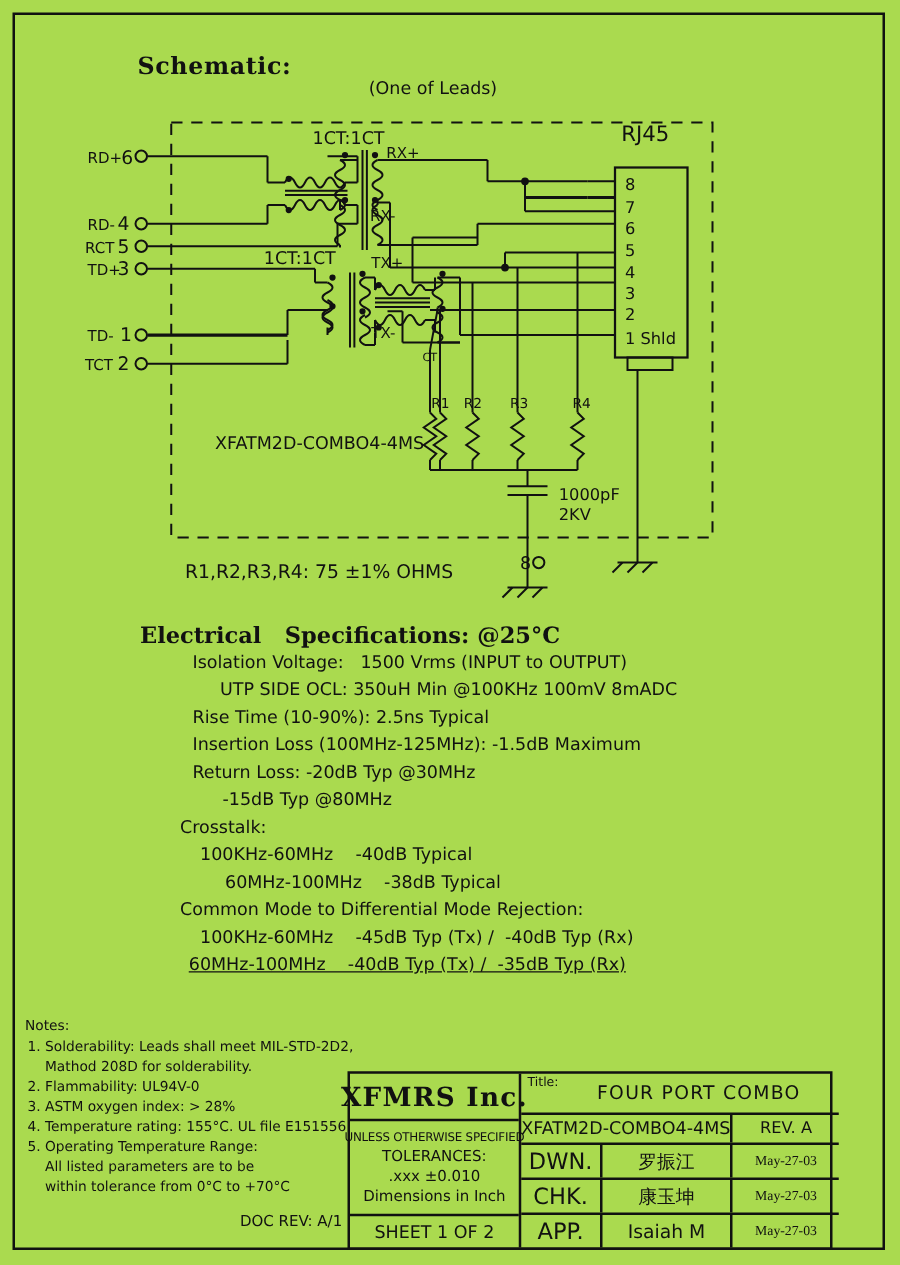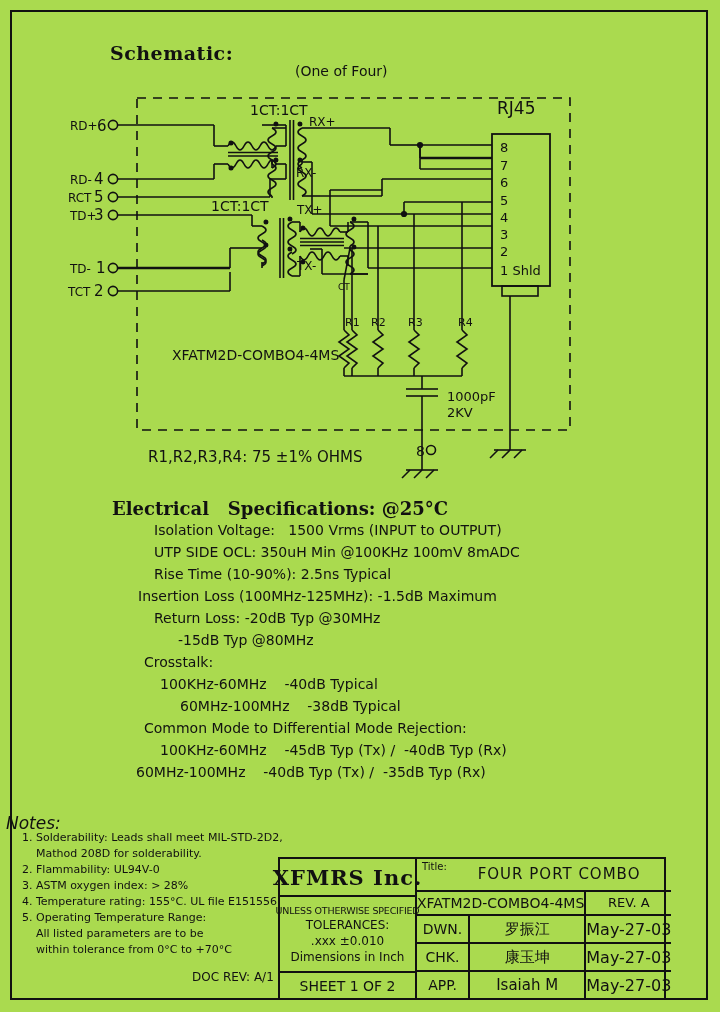--- a/index.html
+++ b/index.html
@@ -40,21 +40,21 @@
   #cap-val1{left:447px;top:390px;font-size:13px;}
   #cap-val2{left:447px;top:406px;font-size:13px;}
   #ct-label{left:338px;top:283px;font-size:9px;}
   #pin8-label{left:416px;top:444px;font-size:14px;}
 
   
   #elec-head{left:112px;top:500px;font-size:18px;}
   .spec{font-size:14px;}
 
   
-  #notes-head{left:6px;top:815px;font-size:17px;font-style:italic;}
+  #notes-head{left:20px;top:815px;font-size:11px;}
   .note{font-size:11px;}
   #doc-rev{left:192px;top:971px;font-size:12px;}
 
   
   #titleblock{
     left:278px;top:857px;width:388px;height:143px;
     border:2px solid #111;box-sizing:border-box;
     display:flex;
   }
   #tb-left{width:137px;border-right:2px solid #111;box-sizing:border-box;
@@ -78,32 +78,32 @@
   #tb-titlerow{height:38px;border-bottom:2px solid #111;display:flex;align-items:center;}
   #tb-title-key{font-size:10px;padding-left:5px;align-self:flex-start;margin-top:3px;}
   #tb-title-val{flex:1;text-align:center;font-size:15px;letter-spacing:1px;}
 
   #tb-pnrow{height:28px;border-bottom:2px solid #111;display:flex;}
   #tb-pn{flex:1;border-right:2px solid #111;font-size:14px;}
   #tb-rev{width:85px;font-size:13px;}
 
   .tb-sigrow{height:26px;display:flex;border-bottom:2px solid #111;}
   .tb-sigrow:last-child{border-bottom:none;}
-  .tb-role{width:53px;border-right:2px solid #111;font-size:14px;}
+  .tb-role{width:65px;border-right:2px solid #111;font-size:18px;}
   .tb-name{flex:1;border-right:2px solid #111;font-size:15px;
            font-family:"DejaVu Sans",sans-serif;}
-  .tb-date{width:85px;font-size:16px;}
+  .tb-date{width:85px;font-size:11px;font-family:Liberation Serif, serif;}
 </style>
 </head>
 <body>
 
 <div id="sheet"></div>
 
 <div class="abs txt serif" id="schematic-title">Schematic:</div>
-<div class="abs txt" id="one-of-four">(One of Four)</div>
+<div class="abs txt" id="one-of-four">(One of Leads)</div>
 <div class="abs txt" id="rj45-label">RJ45</div>
 
 <svg class="abs" id="schem-svg" viewBox="0 0 720 500">
   <g stroke="#111" fill="none" stroke-width="1.6">
 
     <path d="M137 98 L570 98 L570 430 L137 430 L137 98" stroke-dasharray="9,7" stroke-width="1.6"></path>
 
     <line x1="118" y1="125" x2="214" y2="125"></line>
     <line x1="214" y1="125" x2="214" y2="146"></line>
     <line x1="214" y1="146" x2="228" y2="146"></line>
@@ -331,31 +331,31 @@
 <div class="abs txt" id="ct-label">CT</div>
 <div class="abs txt" id="part-label">XFATM2D-COMBO4-4MS</div>
 <div class="abs txt" id="cap-val1">1000pF</div>
 <div class="abs txt" id="cap-val2">2KV</div>
 <div class="abs txt" id="pin8-label">8</div>
 <div class="abs txt" id="res-spec">R1,R2,R3,R4: 75 ±1% OHMS</div>
 
 <div class="abs txt serif" id="elec-head">Electrical   Specifications: @25°C</div>
 <div class="abs" id="spec-list" style="left:112px;top:523px;">
     <div class="txt spec" style="margin-left: 42px; height: 22px;">Isolation Voltage:   1500 Vrms (INPUT to OUTPUT)</div>
-    <div class="txt spec" style="margin-left: 42px; height: 22px;">UTP SIDE OCL: 350uH Min @100KHz 100mV 8mADC</div>
+    <div class="txt spec" style="margin-left: 64px; height: 22px;">UTP SIDE OCL: 350uH Min @100KHz 100mV 8mADC</div>
     <div class="txt spec" style="margin-left: 42px; height: 22px;">Rise Time (10-90%): 2.5ns Typical</div>
-    <div class="txt spec" style="margin-left: 26px; height: 22px;">Insertion Loss (100MHz-125MHz): -1.5dB Maximum</div>
+    <div class="txt spec" style="margin-left: 42px; height: 22px;">Insertion Loss (100MHz-125MHz): -1.5dB Maximum</div>
     <div class="txt spec" style="margin-left: 42px; height: 22px;">Return Loss: -20dB Typ @30MHz</div>
     <div class="txt spec" style="margin-left: 66px; height: 22px;">-15dB Typ @80MHz</div>
     <div class="txt spec" style="margin-left: 32px; height: 22px;">Crosstalk:</div>
     <div class="txt spec" style="margin-left: 48px; height: 22px;">100KHz-60MHz    -40dB Typical</div>
     <div class="txt spec" style="margin-left: 68px; height: 22px;">60MHz-100MHz    -38dB Typical</div>
     <div class="txt spec" style="margin-left: 32px; height: 22px;">Common Mode to Differential Mode Rejection:</div>
     <div class="txt spec" style="margin-left: 48px; height: 22px;">100KHz-60MHz    -45dB Typ (Tx) /  -40dB Typ (Rx)</div>
-    <div class="txt spec" style="margin-left: 24px; height: 22px;">60MHz-100MHz    -40dB Typ (Tx) /  -35dB Typ (Rx)</div>
+    <div class="txt spec" style="margin-left: 39px; height: 22px; text-decoration: underline;">60MHz-100MHz    -40dB Typ (Tx) /  -35dB Typ (Rx)</div>
   </div>
 
 <div class="abs txt" id="notes-head">Notes:</div>
 <div class="abs" id="notes-list" style="left:22px;top:832px;">
     <div class="txt note" style="height: 16px;">1. Solderability: Leads shall meet MIL-STD-2D2,</div>
     <div class="txt note" style="height: 16px;">    Mathod 208D for solderability.</div>
     <div class="txt note" style="height: 16px;">2. Flammability: UL94V-0</div>
     <div class="txt note" style="height: 16px;">3. ASTM oxygen index: &gt; 28%</div>
     <div class="txt note" style="height: 16px;">4. Temperature rating: 155°C. UL file E151556</div>
     <div class="txt note" style="height: 16px;">5. Operating Temperature Range:</div>

